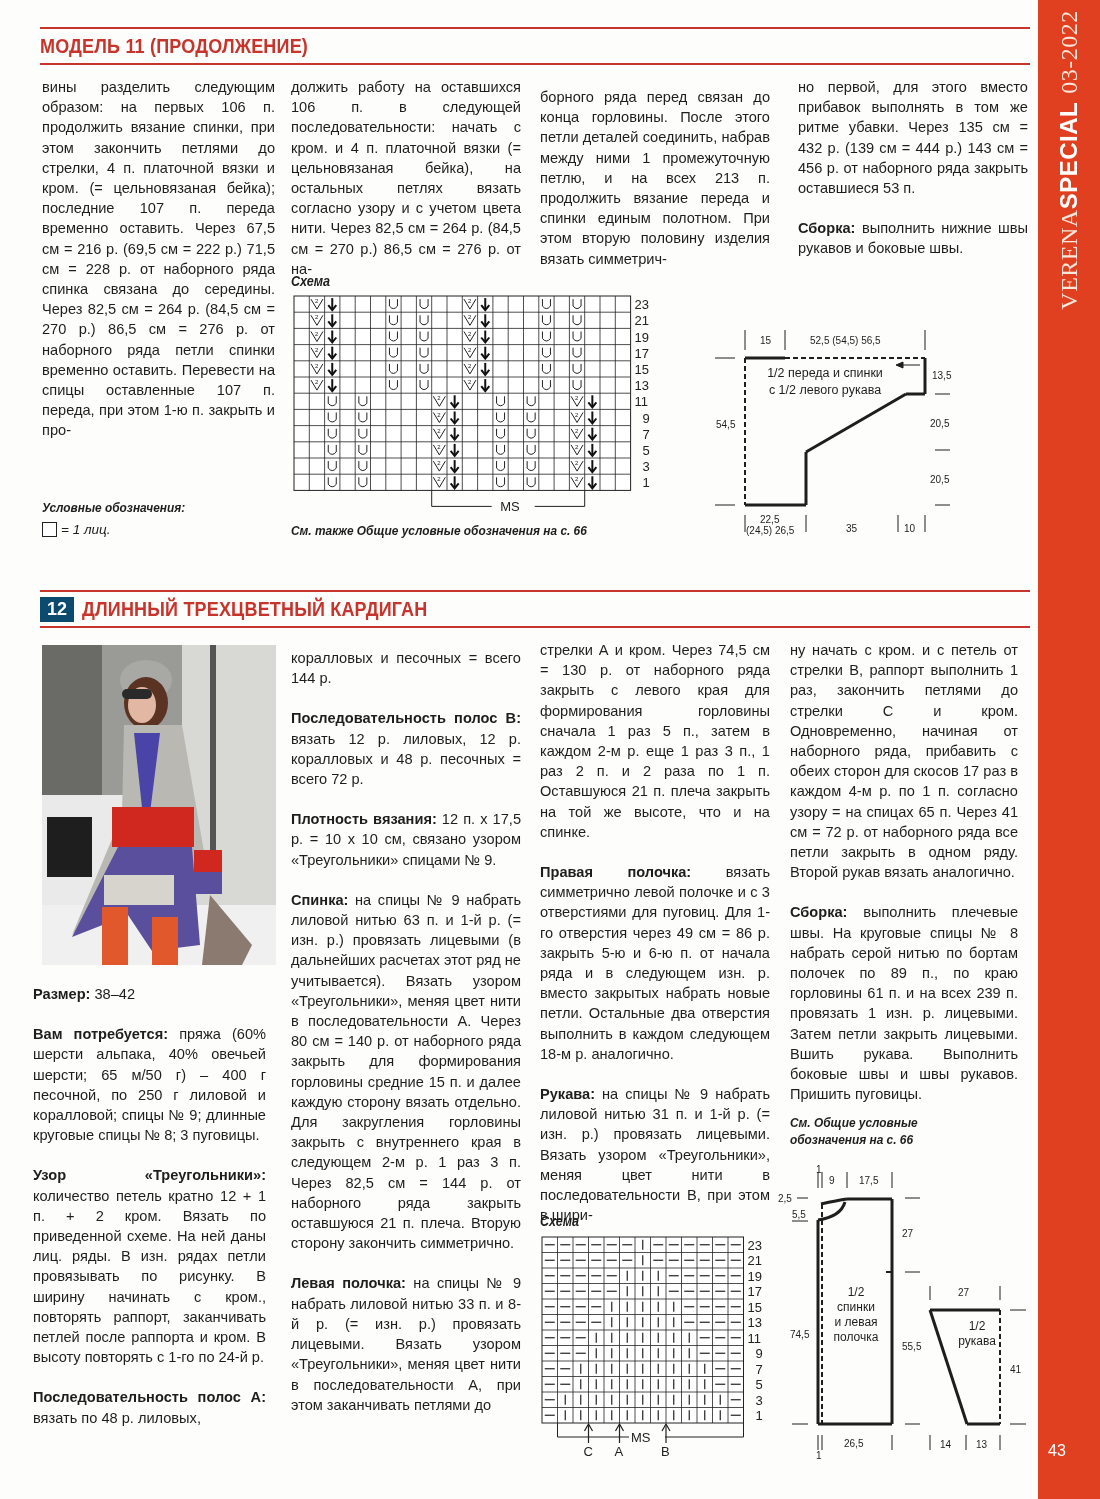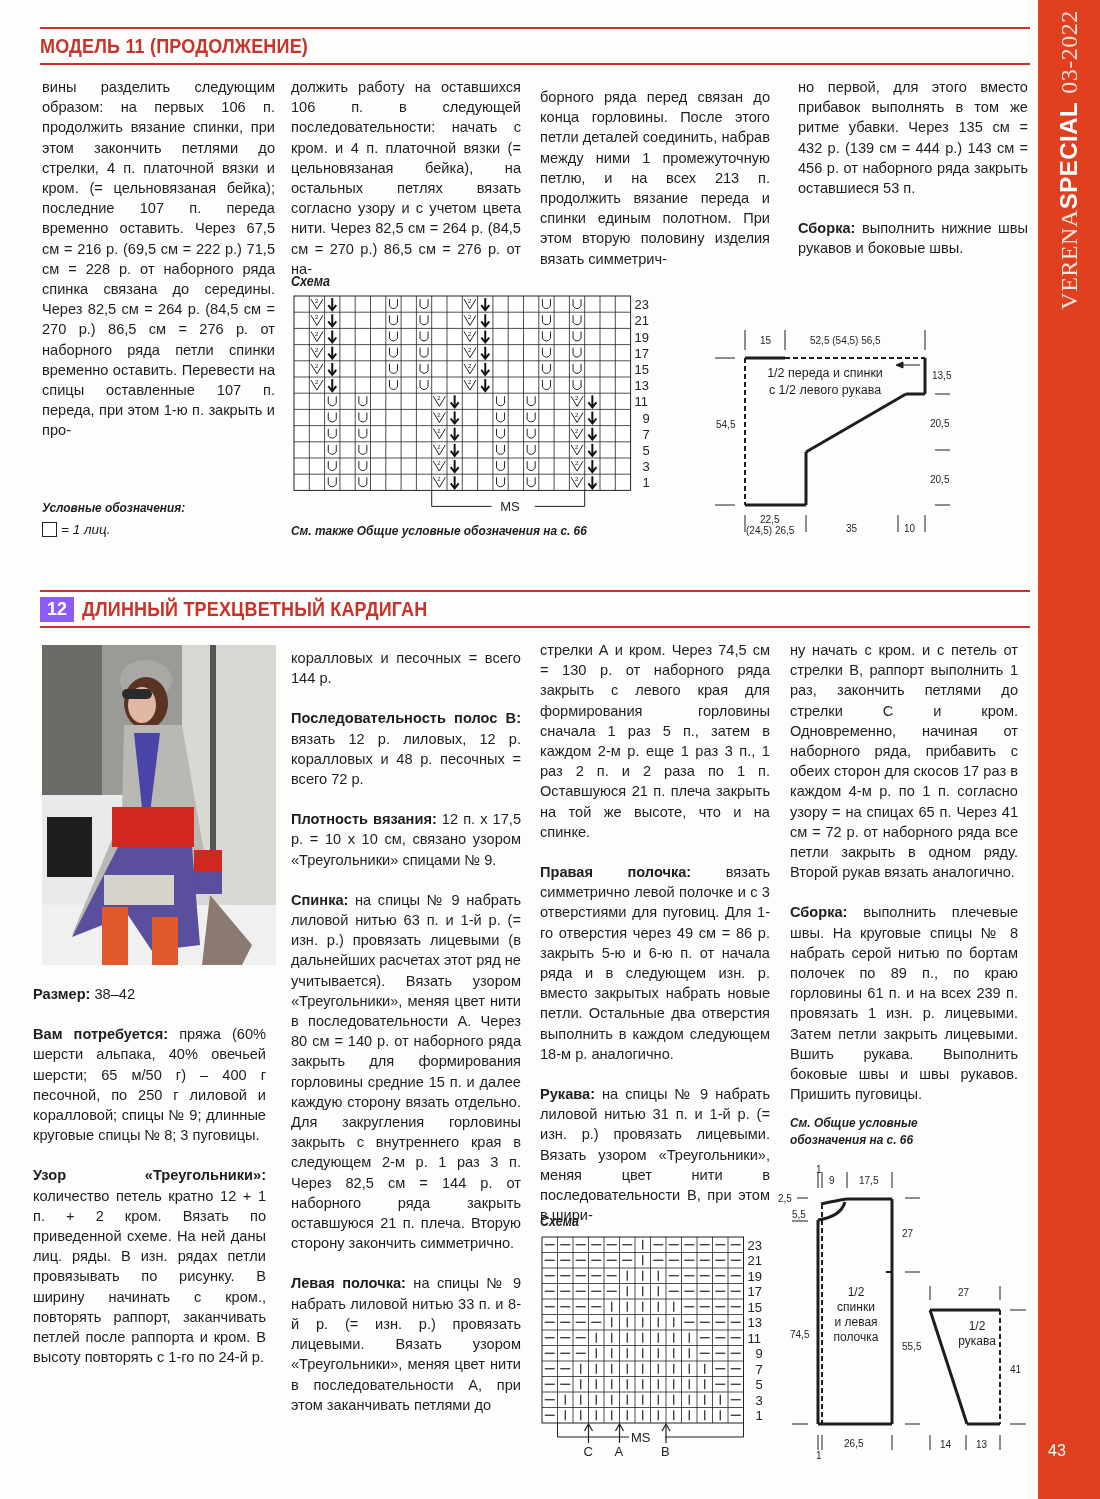--- a/index.html
+++ b/index.html
@@ -9,21 +9,21 @@
   .sidebar { position: absolute; left: 1038px; top: 0; width: 62px; height: 1499px; background: #e0401f; }
   .sidebar-brand { position: absolute; left: 0; top: 40px; width: 62px; height: 240px; }
   .sidebar-brand .rot { position: absolute; left: 50%; top: 50%; transform: translate(-50%,-50%) rotate(-90deg); white-space: nowrap; color: #f6e6dc; font-family: "Liberation Serif", serif; font-size: 24px; letter-spacing: 0.5px; }
   .sidebar-brand .rot .b1 { font-family: "Liberation Serif", serif; }
   .sidebar-brand .rot .b2 { font-family: "Liberation Sans", sans-serif; font-weight: bold; color: #fff; }
   .sidebar-brand .rot .b3 { font-family: "Liberation Serif", serif; margin-left: 8px; }
   .page-number { position: absolute; left: 1048px; top: 1442px; color: #fff; font-weight: normal; font-size: 16px; }
 
   .section-head { position: absolute; left: 40px; width: 990px; border-top: 2px solid #c7342c; border-bottom: 2px solid #c7342c; height: 38px; display: flex; align-items: center; }
   .section-head .title { color: #c7342c; font-weight: bold; font-size: 20px; letter-spacing: 0.2px; font-family: "Liberation Sans", sans-serif; transform: scaleX(0.9); transform-origin: left center; white-space: nowrap; }
-  .section-head .num { background: #8b5cf6; color: #fff; font-weight: bold; font-size: 18px; padding: 2px 7px; margin-right: 8px; }
+  .section-head .num { background: #0c4a6e; color: #fff; font-weight: bold; font-size: 18px; padding: 2px 7px; margin-right: 8px; }
 
   .col { position: absolute; font-size: 14.6px; line-height: 20.2px; text-align: justify; hyphens: none; }
   .col p { margin-bottom: 20px; }
   .col b { font-weight: bold; }
 
   .chart-label { position: absolute; font-weight: bold; font-style: italic; font-size: 14px; transform: scaleX(0.9); transform-origin: left; }
   .note { position: absolute; font-weight: bold; font-style: italic; font-size: 13.5px; transform: scaleX(0.88); transform-origin: left; white-space: nowrap; }
   .legend { position: absolute; font-size: 13.5px; font-style: italic; display: flex; align-items: center; gap: 4px; }
   .legend .box { width: 15px; height: 15px; border: 1px solid #222; background: #fff; display: inline-block; }
 
@@ -333,20 +333,21 @@
     <rect x="60" y="262" width="26" height="58" fill="#e0582c"></rect>
     <rect x="110" y="272" width="26" height="48" fill="#e0582c"></rect>
     <polygon points="168,250 210,300 200,320 160,320" fill="#8a7a70"></polygon>
   </svg>
 </div>
 
 <div class="col" style="left:33px; top:984px; width:233px;">
   <p><b>Размер:</b> <span>38–42</span></p>
   <p><b>Вам потребуется:</b> <span>пряжа (60% шерсти альпака, 40% овечьей шерсти; 65 м/50 г) – 400 г песочной, по 250 г лиловой и коралловой; спицы № 9; длинные круговые спицы № 8; 3 пуговицы.</span></p>
   <p><b>Узор «Треугольники»:</b> <span>количество петель кратно 12 + 1 п. + 2 кром. Вязать по приведенной схеме. На ней даны лиц. ряды. В изн. рядах петли провязывать по рисунку. В ширину начинать с кром., повторять раппорт, заканчивать петлей после раппорта и кром. В высоту повторять с 1-го по 24-й р.</span></p>
+  <p><b>Последовательность полос А:</b> <span>вязать по 48 р. лиловых,</span></p>
 </div>
 
 <div class="col" style="left:291px; top:648px; width:230px;">
   <p>коралловых и песочных = всего 144 р.</p>
   <p><b>Последовательность полос В:</b> <span>вязать 12 р. лиловых, 12 р. коралловых и 48 р. песочных = всего 72 р.</span></p>
   <p><b>Плотность вязания:</b> <span>12 п. х 17,5 р. = 10 х 10 см, связано узором «Треугольники» спицами № 9.</span></p>
   <p><b>Спинка:</b> <span>на спицы № 9 набрать лиловой нитью 63 п. и 1-й р. (= изн. р.) провязать лицевыми (в дальнейших расчетах этот ряд не учитывается). Вязать узором «Треугольники», меняя цвет нити в последовательности А. Через 80 см = 140 р. от наборного ряда закрыть для формирования горловины средние 15 п. и далее каждую сторону вязать отдельно. Для закругления горловины закрыть с внутреннего края в следующем 2-м р. 1 раз 3 п. Через 82,5 см = 144 р. от наборного ряда закрыть оставшуюся 21 п. плеча. Вторую сторону закончить симметрично.</span></p>
   <p><b>Левая полочка:</b> <span>на спицы № 9 набрать лиловой нитью 33 п. и 8-й р. (= изн. р.) провязать лицевыми. Вязать узором «Треугольники», меняя цвет нити в последовательности А, при этом заканчивать петлями до</span></p>
 </div>
 

